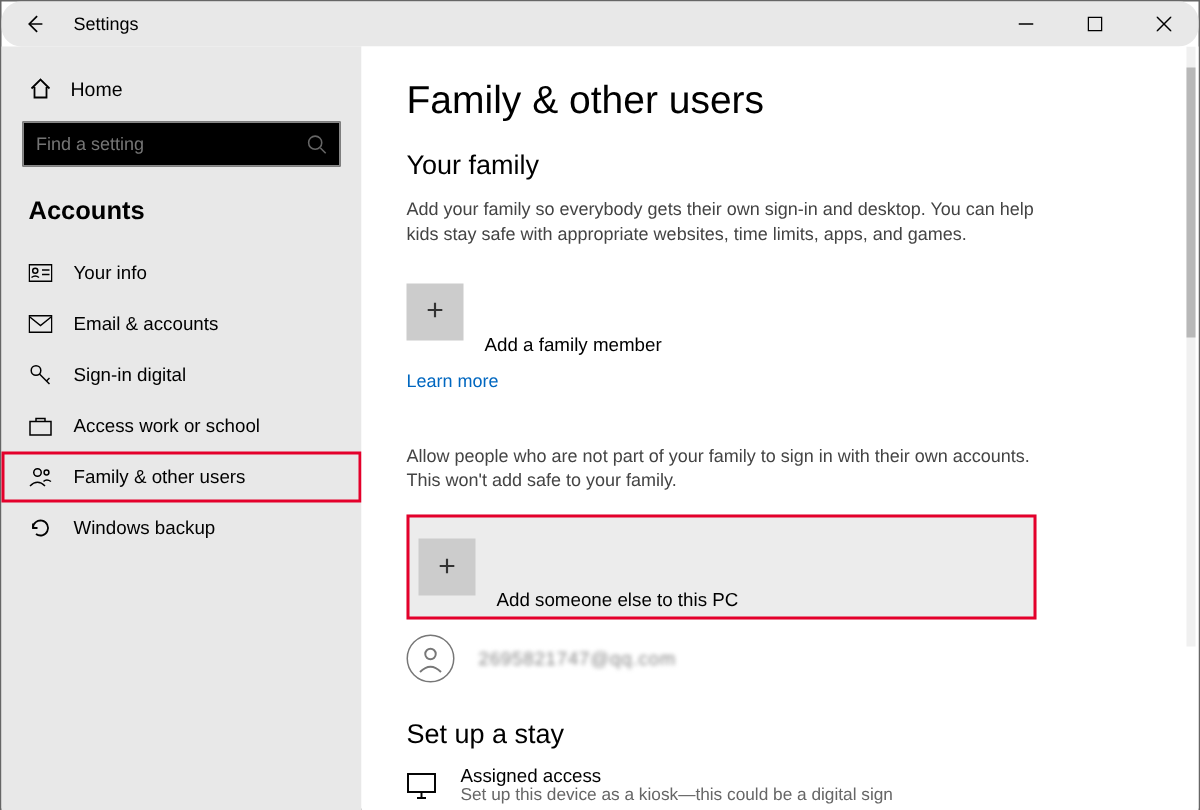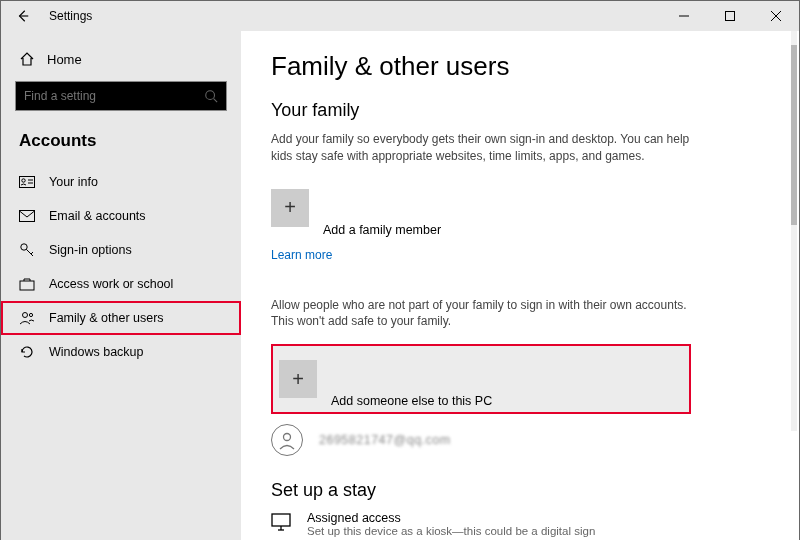--- a/index.html
+++ b/index.html
@@ -1,18 +1,18 @@
 <!DOCTYPE html>
 <html><head>
 <meta charset="utf-8">
 <style>
   * { box-sizing: border-box; margin: 0; padding: 0; font-family: "Segoe UI", Arial, sans-serif; }
   html, body { width: 800px; height: 540px; overflow: hidden; background: #fff; }
   .window { width: 800px; height: 540px; background: #fff; position: relative; border: 1px solid #666; }
-  .titlebar { height: 30px; display: flex; align-items: center; padding-left: 8px; background:#e8e8e8; }
+  .titlebar { height: 30px; display: flex; align-items: center; padding-left: 8px; background:#e8e8e8;border-radius:13px; }
   .titlebar .back { width: 28px; height: 28px; display:flex; align-items:center; justify-content:center; cursor:pointer;}
   .titlebar .title { font-size: 12px; margin-left: 12px; color:#000; }
   .winctl { position:absolute; right:0; top:0; height:30px; display:flex; }
   .winctl div { width:46px; height:30px; display:flex; align-items:center; justify-content:center; cursor:pointer; }
   .body { display:flex; height: calc(540px - 30px); }
   .sidebar { width: 240px; background:#e8e8e8; padding: 14px 0 0 0; height:100%; }
   .home-row { display:flex; align-items:center; padding: 6px 18px 10px 18px; cursor:pointer; }
   .home-row .lbl { font-size:13px; margin-left:12px; }
   .search { margin: 4px 14px 14px 14px; height:30px; border:1px solid #888; background:#000000; display:flex; align-items:center; padding:0 8px; }
   .search input { border:none; outline:none; background:transparent; font-size:12px; flex:1; color:#666; }
@@ -27,21 +27,21 @@
   .content p.desc { font-size:12px; color:#444; line-height:1.4; max-width:420px; margin-bottom:14px;}
   .add-tile { display:flex; align-items:center; margin-bottom:8px; cursor:pointer; }
   .add-tile .plus { width:38px; height:38px; background:#ccc; display:flex; align-items:center; justify-content:center; font-size:20px; color:#333; margin-right:14px;}
   .add-tile .lbl { font-size:12.5px;margin-top:44px; }
   .add-tile.wide { background:#ececec; padding:6px 8px; width:420px; }
   .add-tile.wide.hl { outline:2px solid #e4002b; outline-offset:-2px; }
   .link { font-size:12px; color:#0067c0; cursor:pointer; display:inline-block; margin-bottom:35px;}
   .user-row { display:flex; align-items:center; margin:10px 0 24px 0;}
   .user-row .avatar { width:32px; height:32px; border:1.5px solid #777; border-radius:50%; display:flex; align-items:center; justify-content:center; margin-right:16px;}
   .user-row .name { font-size:12.5px; color:#888; filter: blur(1.5px); letter-spacing:0.5px;}
-  .kiosk-row { display:flex; align-items:flex-start; margin-top:6px;}
+  .kiosk-row { display:flex; align-items:center; margin-top:6px;}
   .kiosk-row .kicon { width:22px; margin-right:14px; margin-top:2px;}
   .kiosk-row .ktxt .t { font-size:12.5px; }
   .kiosk-row .ktxt .s { font-size:11.5px; color:#666; }
   .scrollbar { position:absolute; right:2px; top:0; width:6px; height:400px; background:#f0f0f0;}
   .scrollbar .thumb { position:absolute; top:14px; width:6px; height:180px; background:#b8b8b8;}
   svg { display:block; }
 </style>
 </head>
 <body>
 
@@ -118,21 +118,21 @@
         <span>Email &amp; accounts</span>
       </div>
       <div class="nav-item">
         <span class="ico">
             <svg width="16" height="16" viewBox="0 0 16 16">
               <circle cx="5" cy="5" r="3.2" stroke="#000" fill="none"></circle>
               <line x1="7.3" y1="7.3" x2="14" y2="14" stroke="#000"></line>
               <line x1="12" y1="12" x2="14" y2="10" stroke="#000"></line>
             </svg>
           </span>
-        <span>Sign-in options</span>
+        <span>Sign-in digital</span>
       </div>
       <div class="nav-item">
         <span class="ico">
             <svg width="16" height="14" viewBox="0 0 16 14">
               <rect x="1" y="4" width="14" height="9" stroke="#000" fill="none"></rect>
               <path d="M5 4 V2 H11 V4" stroke="#000" fill="none"></path>
             </svg>
           </span>
         <span>Access work or school</span>
       </div>

